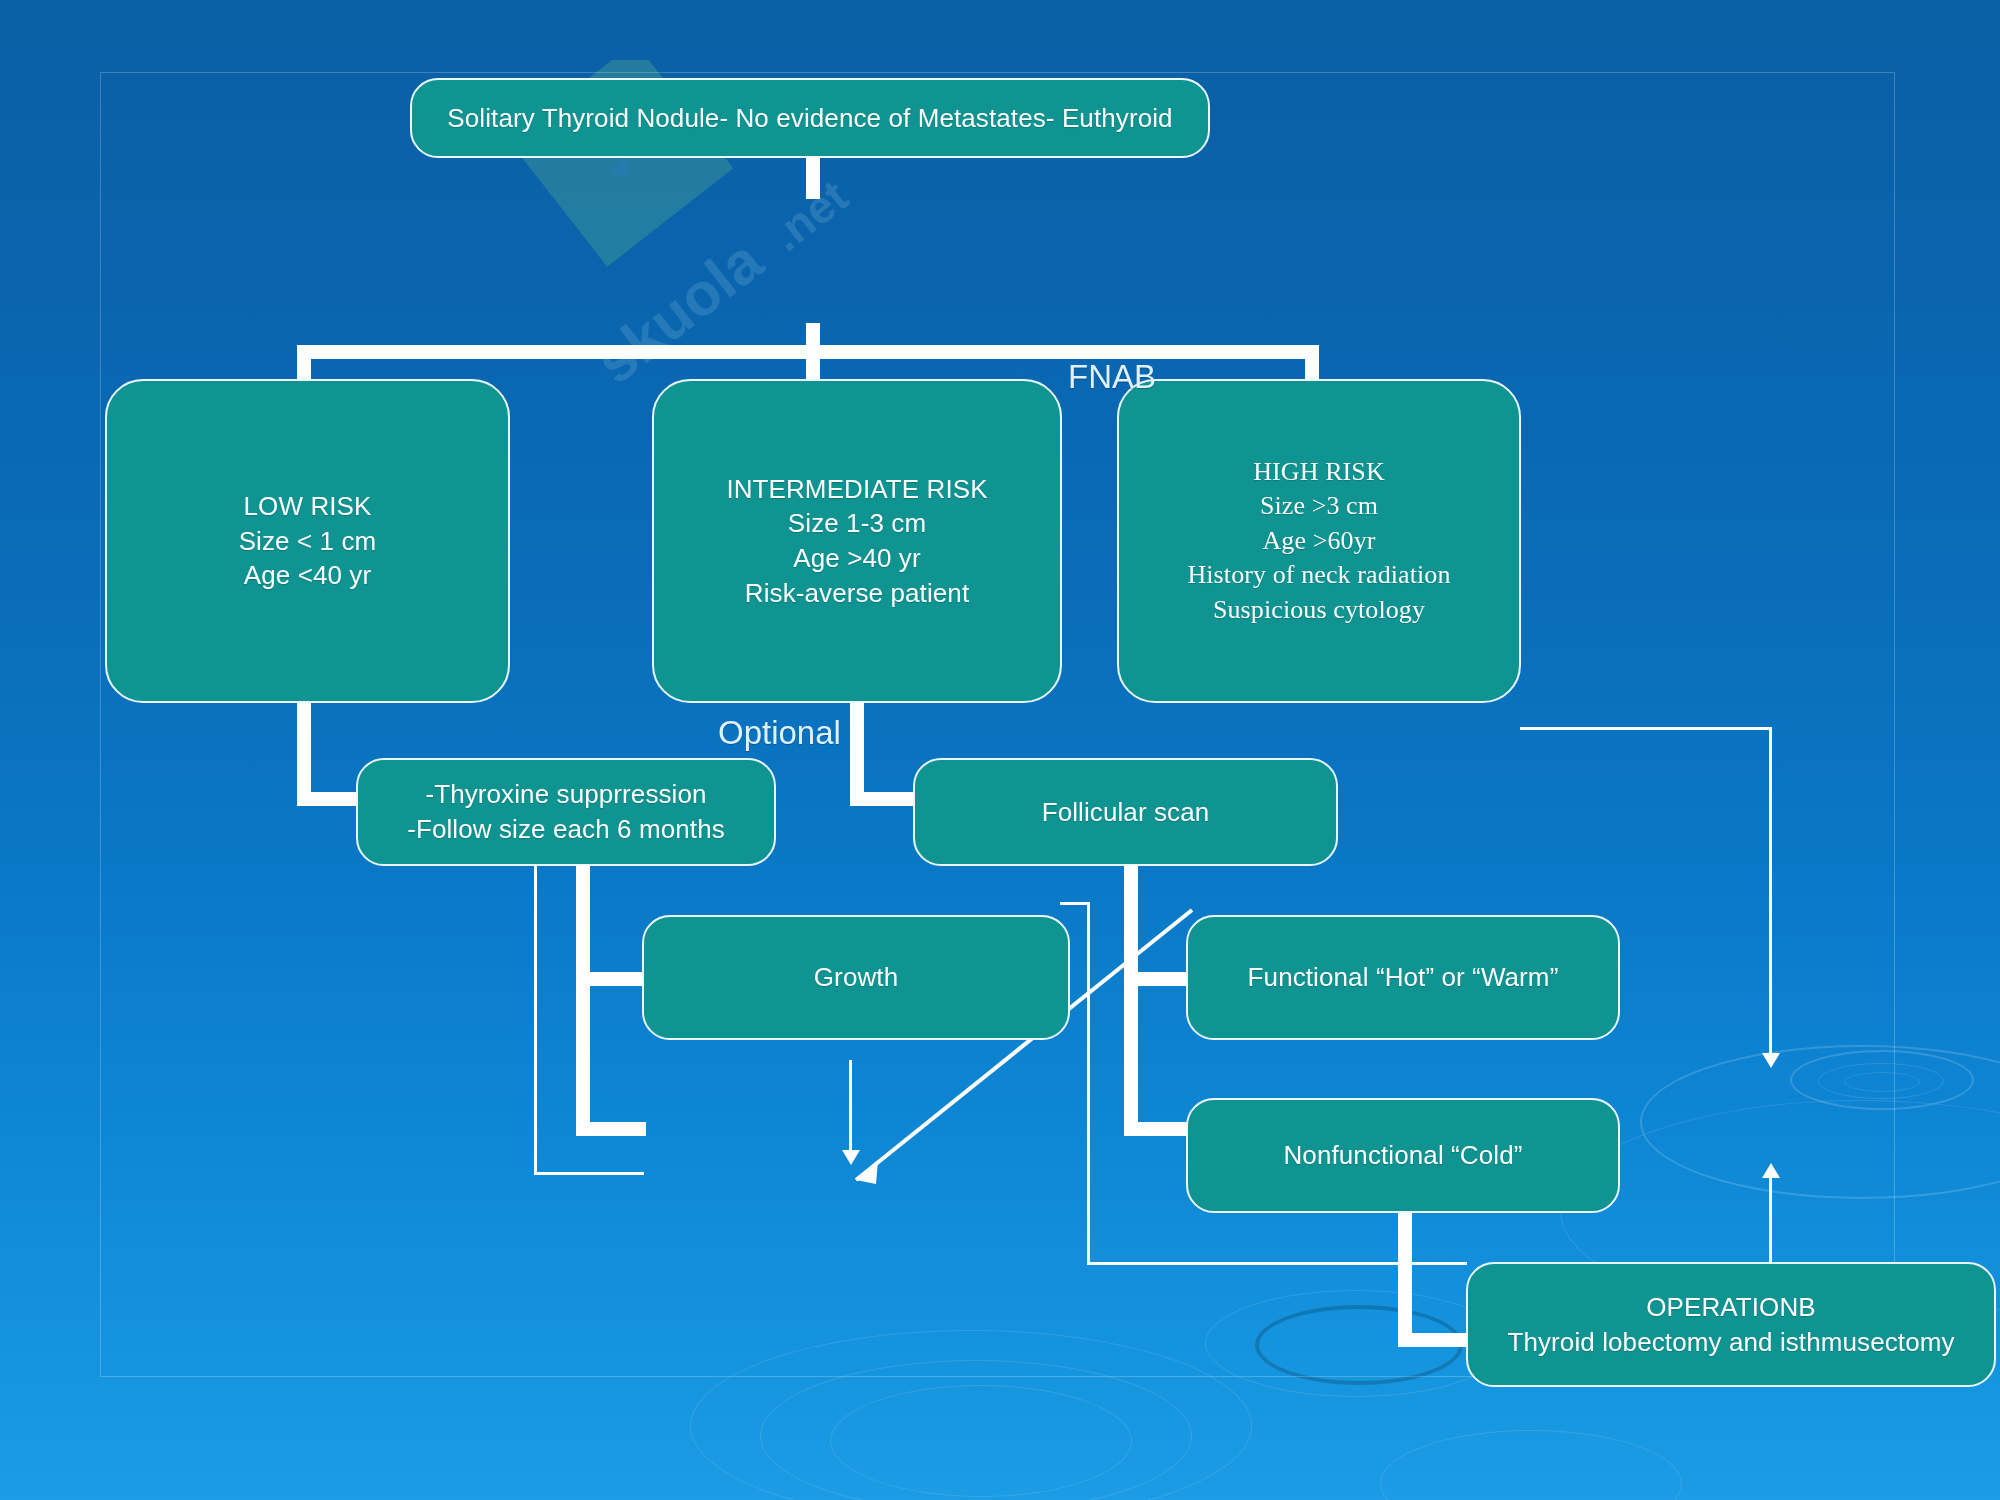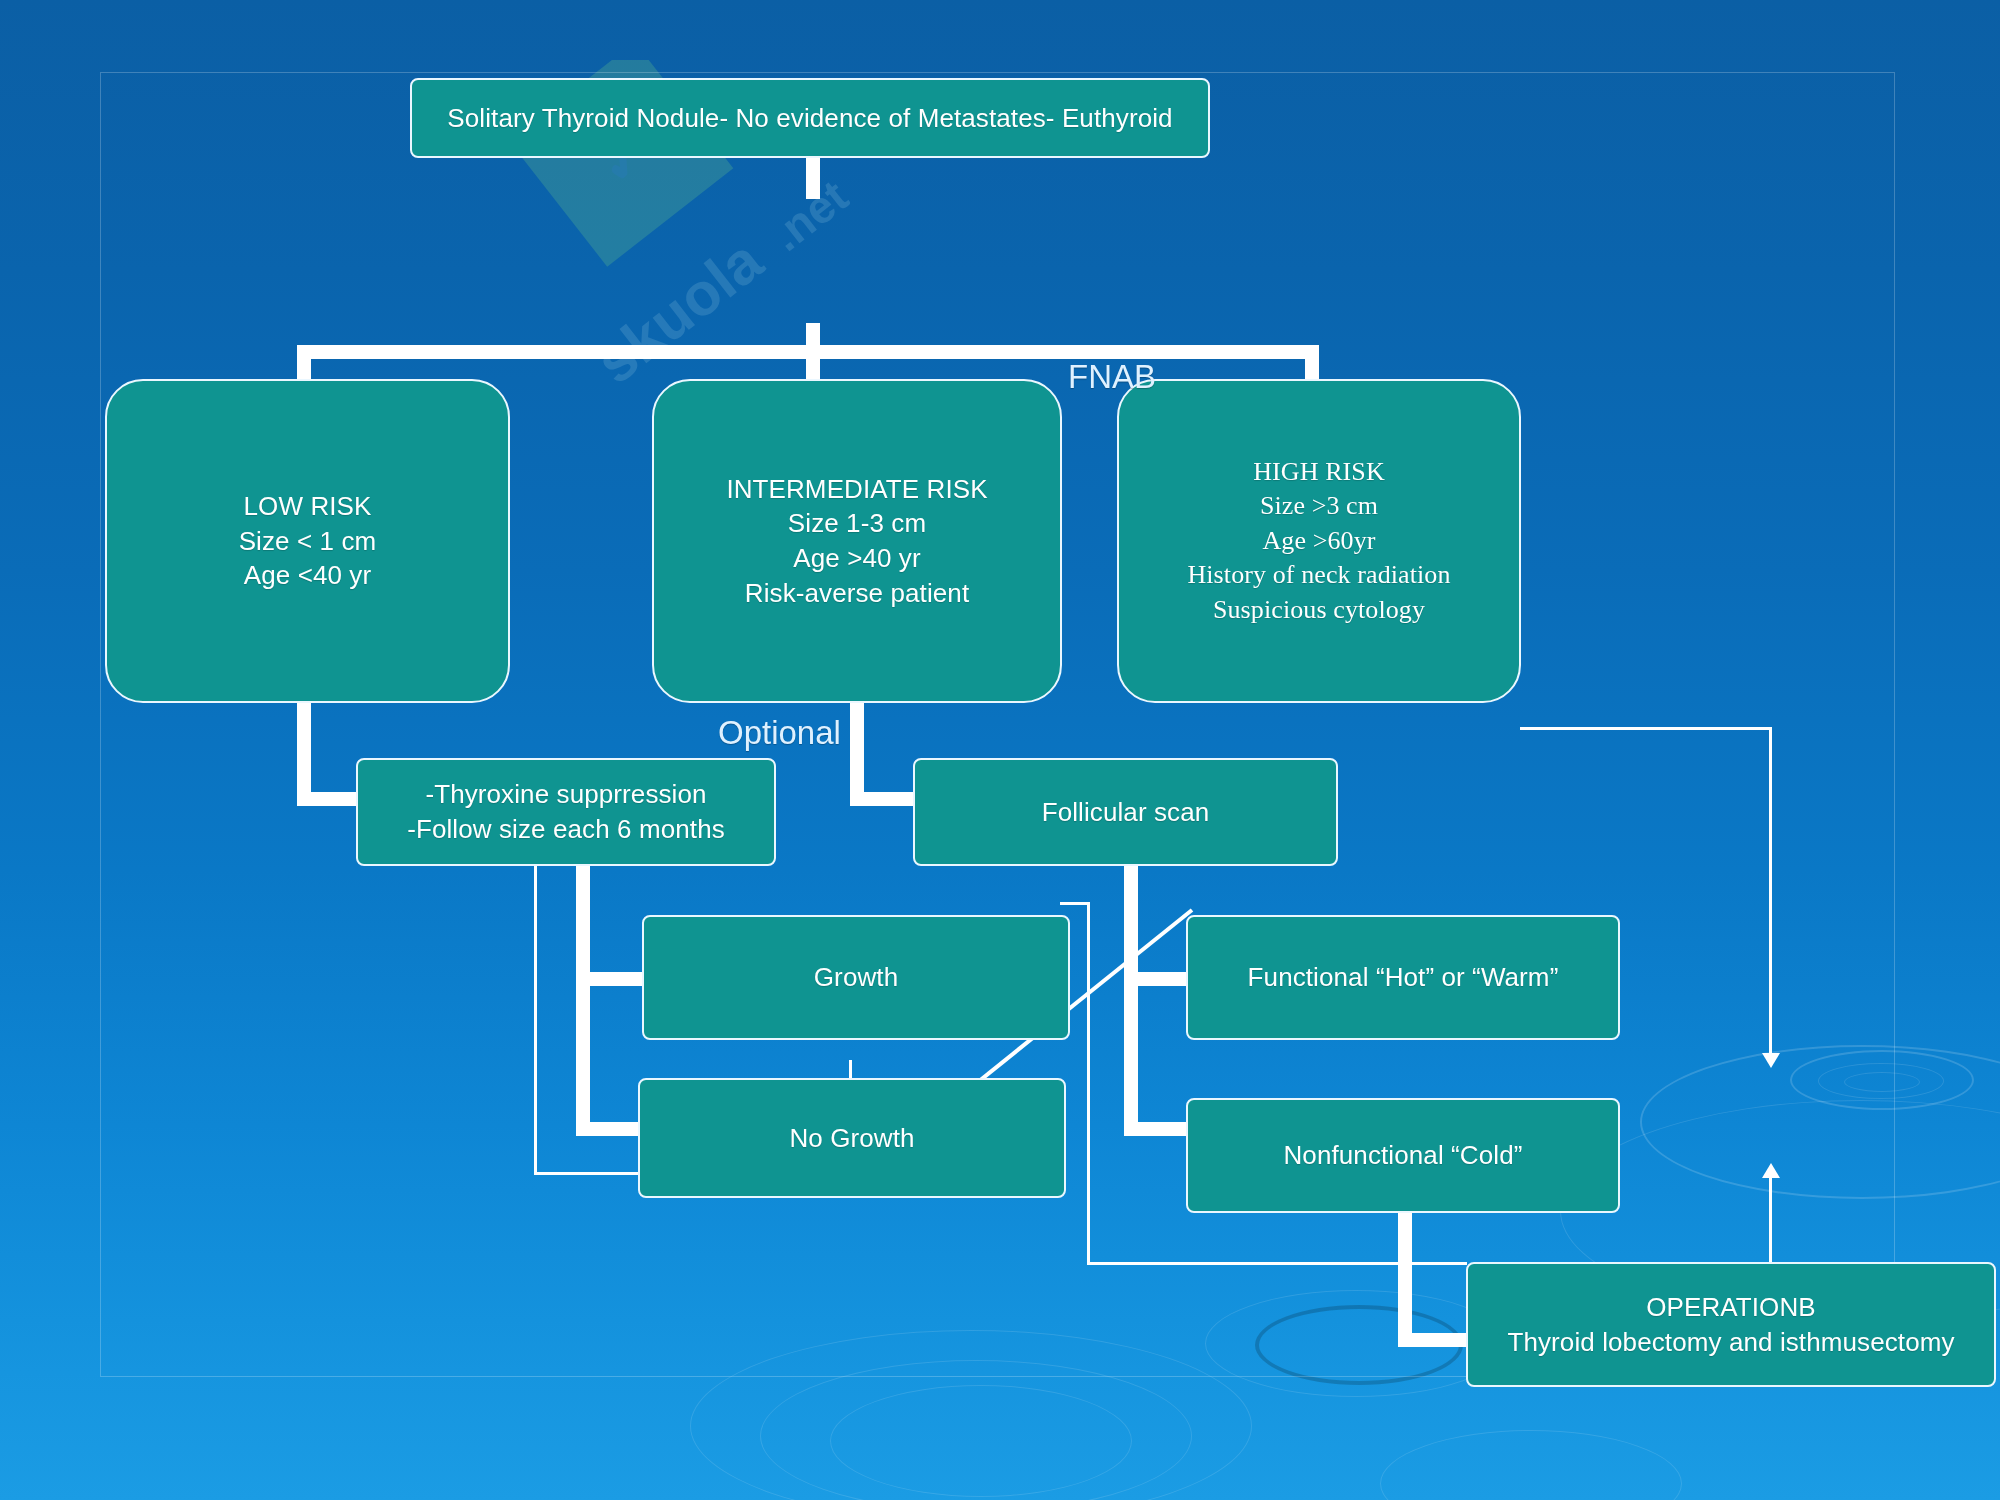--- a/index.html
+++ b/index.html
@@ -70,21 +70,21 @@
     justify-content: center;
     text-align: center;
     font-size: 26px;
     line-height: 1.33;
     letter-spacing: 0.1px;
     text-shadow: 0 1px 1px rgba(0,0,0,0.18);
     white-space: pre-line;
     padding: 4px 12px;
   }
   .node.big { border-radius: 38px; }
-  .node.soft { border-radius: 8px; }
+  .node.soft { border-radius: 28px; }
 
   
   .conn {
     position: absolute;
     background: #ffffff;
     pointer-events: none;
   }
   
   .tline {
     position: absolute;
@@ -230,23 +230,20 @@
   </div>
 
   <div class="node soft" style="left:913px; top:758px; width:425px; height:108px;">
     <span>Follicular scan</span>
   </div>
 
   <div class="node soft" style="left:642px; top:915px; width:428px; height:125px;">
     <span>Growth</span>
   </div>
 
-  <div class="node soft" style="left:638px; top:1078px; width:428px; height:120px;">
-    <span>No Growth</span>
-  </div>
 
   <div class="node soft" style="left:1186px; top:915px; width:434px; height:125px;">
     <span>Functional “Hot” or “Warm”</span>
   </div>
 
   <div class="node soft" style="left:1186px; top:1082px; width:434px; height:115px;margin-top:16px;">
     <span>Nonfunctional “Cold”</span>
   </div>
 
   <div class="node soft" style="left:1466px; top:1262px; width:530px; height:125px;text-align:center;">

